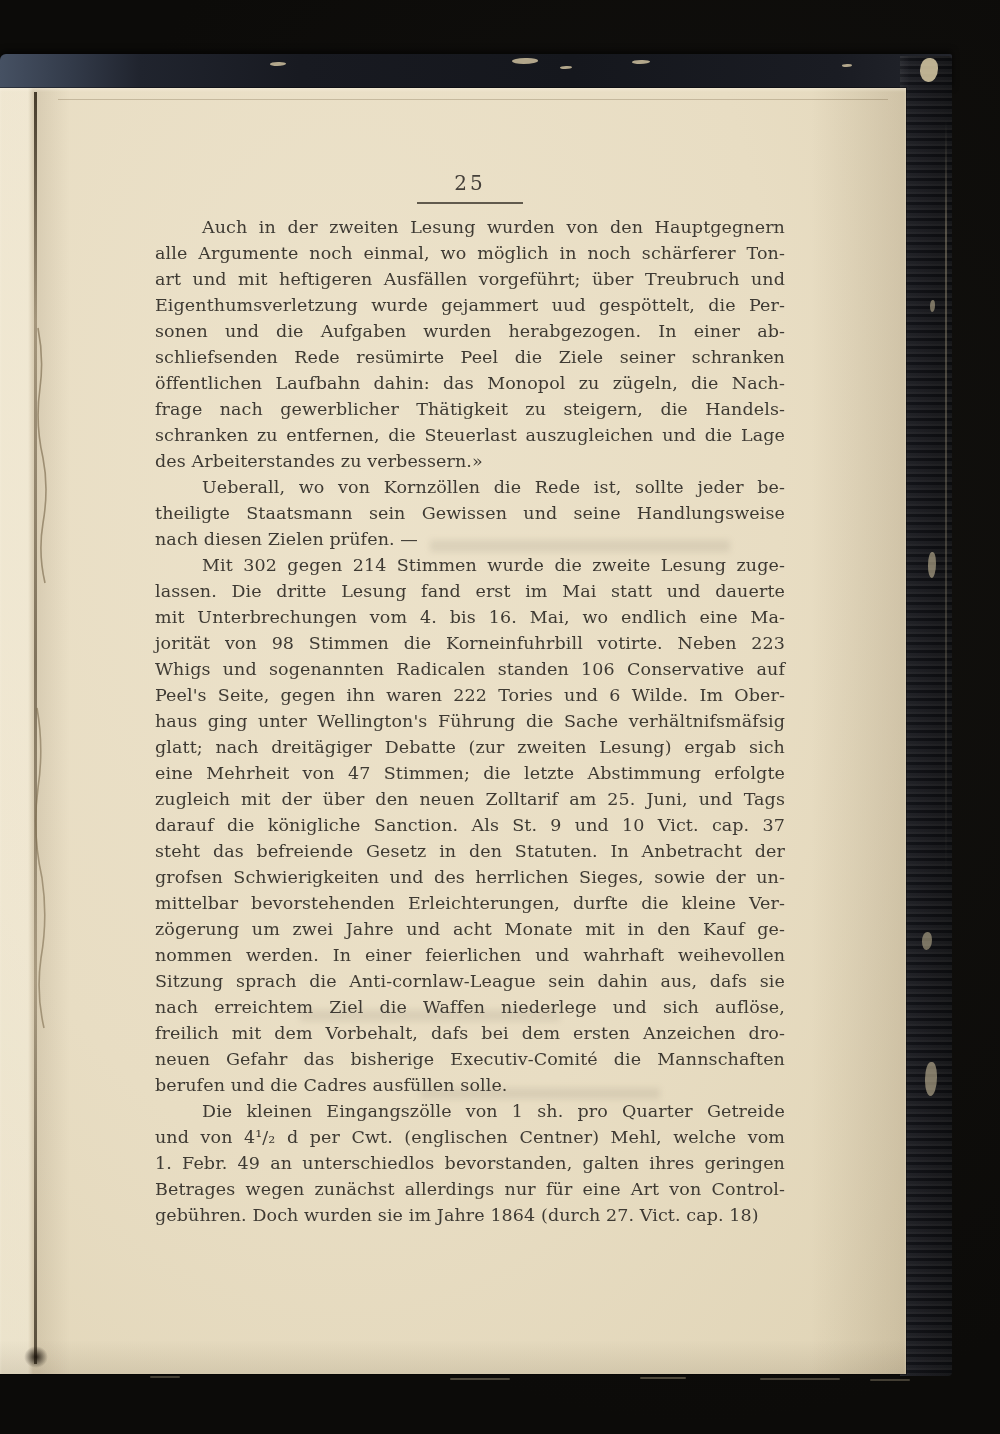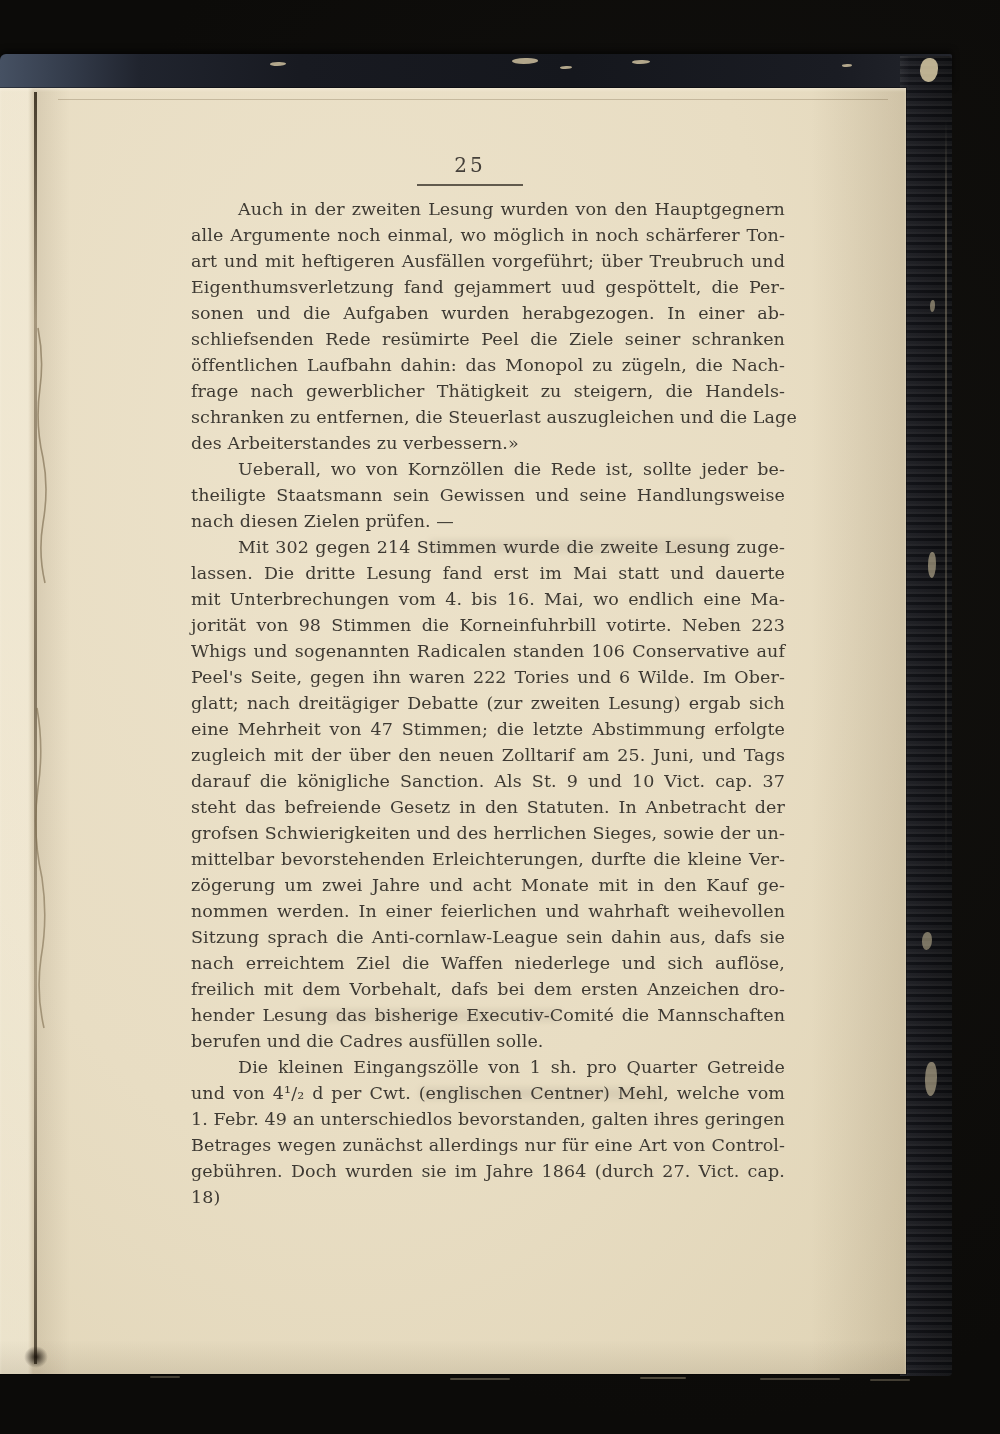--- a/index.html
+++ b/index.html
@@ -98,42 +98,41 @@
   .bottom-scratch {
     position: absolute;
     height: 2px;
     background: rgba(215,200,165,0.55);
     border-radius: 2px;
   }
 
   
   .folio {
     position: relative;
-    padding-top: 64px;
+    padding-top: 82px;
     width: 630px; margin-left: 155px;
     color: #3e3a33;
   }
   .page-number {
     text-align: center;
     font-size: 20px; letter-spacing: 3px;
     height: 26px; line-height: 26px;
     color: #45403a;
   }
   .page-number-rule {
     width: 106px; height: 2px;
     margin: 6px auto 0 auto;
     background: rgba(62,56,46,0.8);
   }
   .body-text {
     margin-top: 10px;
     font-size: 17.5px;
     line-height: 26px;
     color: #3e3a33;
     text-rendering: optimizeLegibility;
-    margin-left: 36px;
   }
   .line {
     text-align: justify;
     text-align-last: justify;
     white-space: nowrap;
     letter-spacing: 0.1px;
   }
   .line.first { text-indent: 47px; }
   .line.last  { text-align-last: left; white-space: normal; }
 </style>
@@ -172,53 +171,54 @@
     <div class="ghost" style="left:420px; top:1000px; width:240px; height:11px;"></div>
 
     <div class="folio">
       <div class="page-number">25</div>
       <div class="page-number-rule"></div>
       <div class="body-text">
           <div class="paragraph">
             <div class="line first">Auch in der zweiten Lesung wurden von den Hauptgegnern</div>
             <div class="line">alle Argumente noch einmal, wo möglich in noch schärferer Ton-</div>
             <div class="line">art und mit heftigeren Ausfällen vorgeführt; über Treubruch und</div>
-            <div class="line">Eigenthumsverletzung fand gejammert uud gespöttelt, die Per-</div>
+            <div class="line">Eigenthumsverletzung wurde gejammert uud gespöttelt, die Per-</div>
             <div class="line">sonen und die Aufgaben wurden herabgezogen.  In einer ab-</div>
             <div class="line">schliefsenden Rede resümirte Peel die Ziele seiner schranken</div>
             <div class="line">öffentlichen Laufbahn dahin: das Monopol zu zügeln, die Nach-</div>
             <div class="line">frage nach gewerblicher Thätigkeit zu steigern, die Handels-</div>
             <div class="line">schranken zu entfernen, die Steuerlast auszugleichen und die Lage</div>
             <div class="line last">des Arbeiterstandes zu verbessern.»</div>
           </div>
           <div class="paragraph">
             <div class="line first">Ueberall, wo von Kornzöllen die Rede ist, sollte jeder be-</div>
             <div class="line">theiligte Staatsmann sein Gewissen und seine Handlungsweise</div>
             <div class="line last">nach diesen Zielen prüfen. —</div>
           </div>
           <div class="paragraph">
             <div class="line first">Mit 302 gegen 214 Stimmen wurde die zweite Lesung zuge-</div>
             <div class="line">lassen.  Die dritte Lesung fand erst im Mai statt und dauerte</div>
             <div class="line">mit Unterbrechungen vom 4. bis 16. Mai, wo endlich eine Ma-</div>
             <div class="line">jorität von 98 Stimmen die Korneinfuhrbill votirte.  Neben 223</div>
             <div class="line">Whigs und sogenannten Radicalen standen 106 Conservative auf</div>
             <div class="line">Peel's Seite, gegen ihn waren 222 Tories und 6 Wilde.  Im Ober-</div>
+            <div class="line">haus ging unter Wellington's Führung die Sache verhältnifsmäfsig</div>
             <div class="line">glatt; nach dreitägiger Debatte (zur zweiten Lesung) ergab sich</div>
             <div class="line">eine Mehrheit von 47 Stimmen; die letzte Abstimmung erfolgte</div>
             <div class="line">zugleich mit der über den neuen Zolltarif am 25. Juni, und Tags</div>
             <div class="line">darauf die königliche Sanction.  Als St. 9 und 10 Vict. cap. 37</div>
             <div class="line">steht das befreiende Gesetz in den Statuten.  In Anbetracht der</div>
             <div class="line">grofsen Schwierigkeiten und des herrlichen Sieges, sowie der un-</div>
             <div class="line">mittelbar bevorstehenden Erleichterungen, durfte die kleine Ver-</div>
             <div class="line">zögerung um zwei Jahre und acht Monate mit in den Kauf ge-</div>
             <div class="line">nommen werden.  In einer feierlichen und wahrhaft weihevollen</div>
             <div class="line">Sitzung sprach die Anti-cornlaw-League sein dahin aus, dafs sie</div>
             <div class="line">nach erreichtem Ziel die Waffen niederlege und sich auflöse,</div>
             <div class="line">freilich mit dem Vorbehalt, dafs bei dem ersten Anzeichen dro-</div>
-            <div class="line">hender Lesung das bisherige Executiv-Comité die Mannschaften</div>
+            <div class="line">neuen Gefahr das bisherige Executiv-Comité die Mannschaften</div>
             <div class="line last">berufen und die Cadres ausfüllen solle.</div>
           </div>
           <div class="paragraph">
             <div class="line first">Die kleinen Eingangszölle von 1 sh. pro Quarter Getreide</div>
             <div class="line">und von 4¹/₂ d per Cwt. (englischen Centner) Mehl, welche vom</div>
             <div class="line">1. Febr. 49 an unterschiedlos bevorstanden, galten ihres geringen</div>
             <div class="line">Betrages wegen zunächst allerdings nur für eine Art von Control-</div>
             <div class="line last">gebühren.  Doch wurden sie im Jahre 1864 (durch 27. Vict. cap. 18)</div>
           </div>
         </div>

